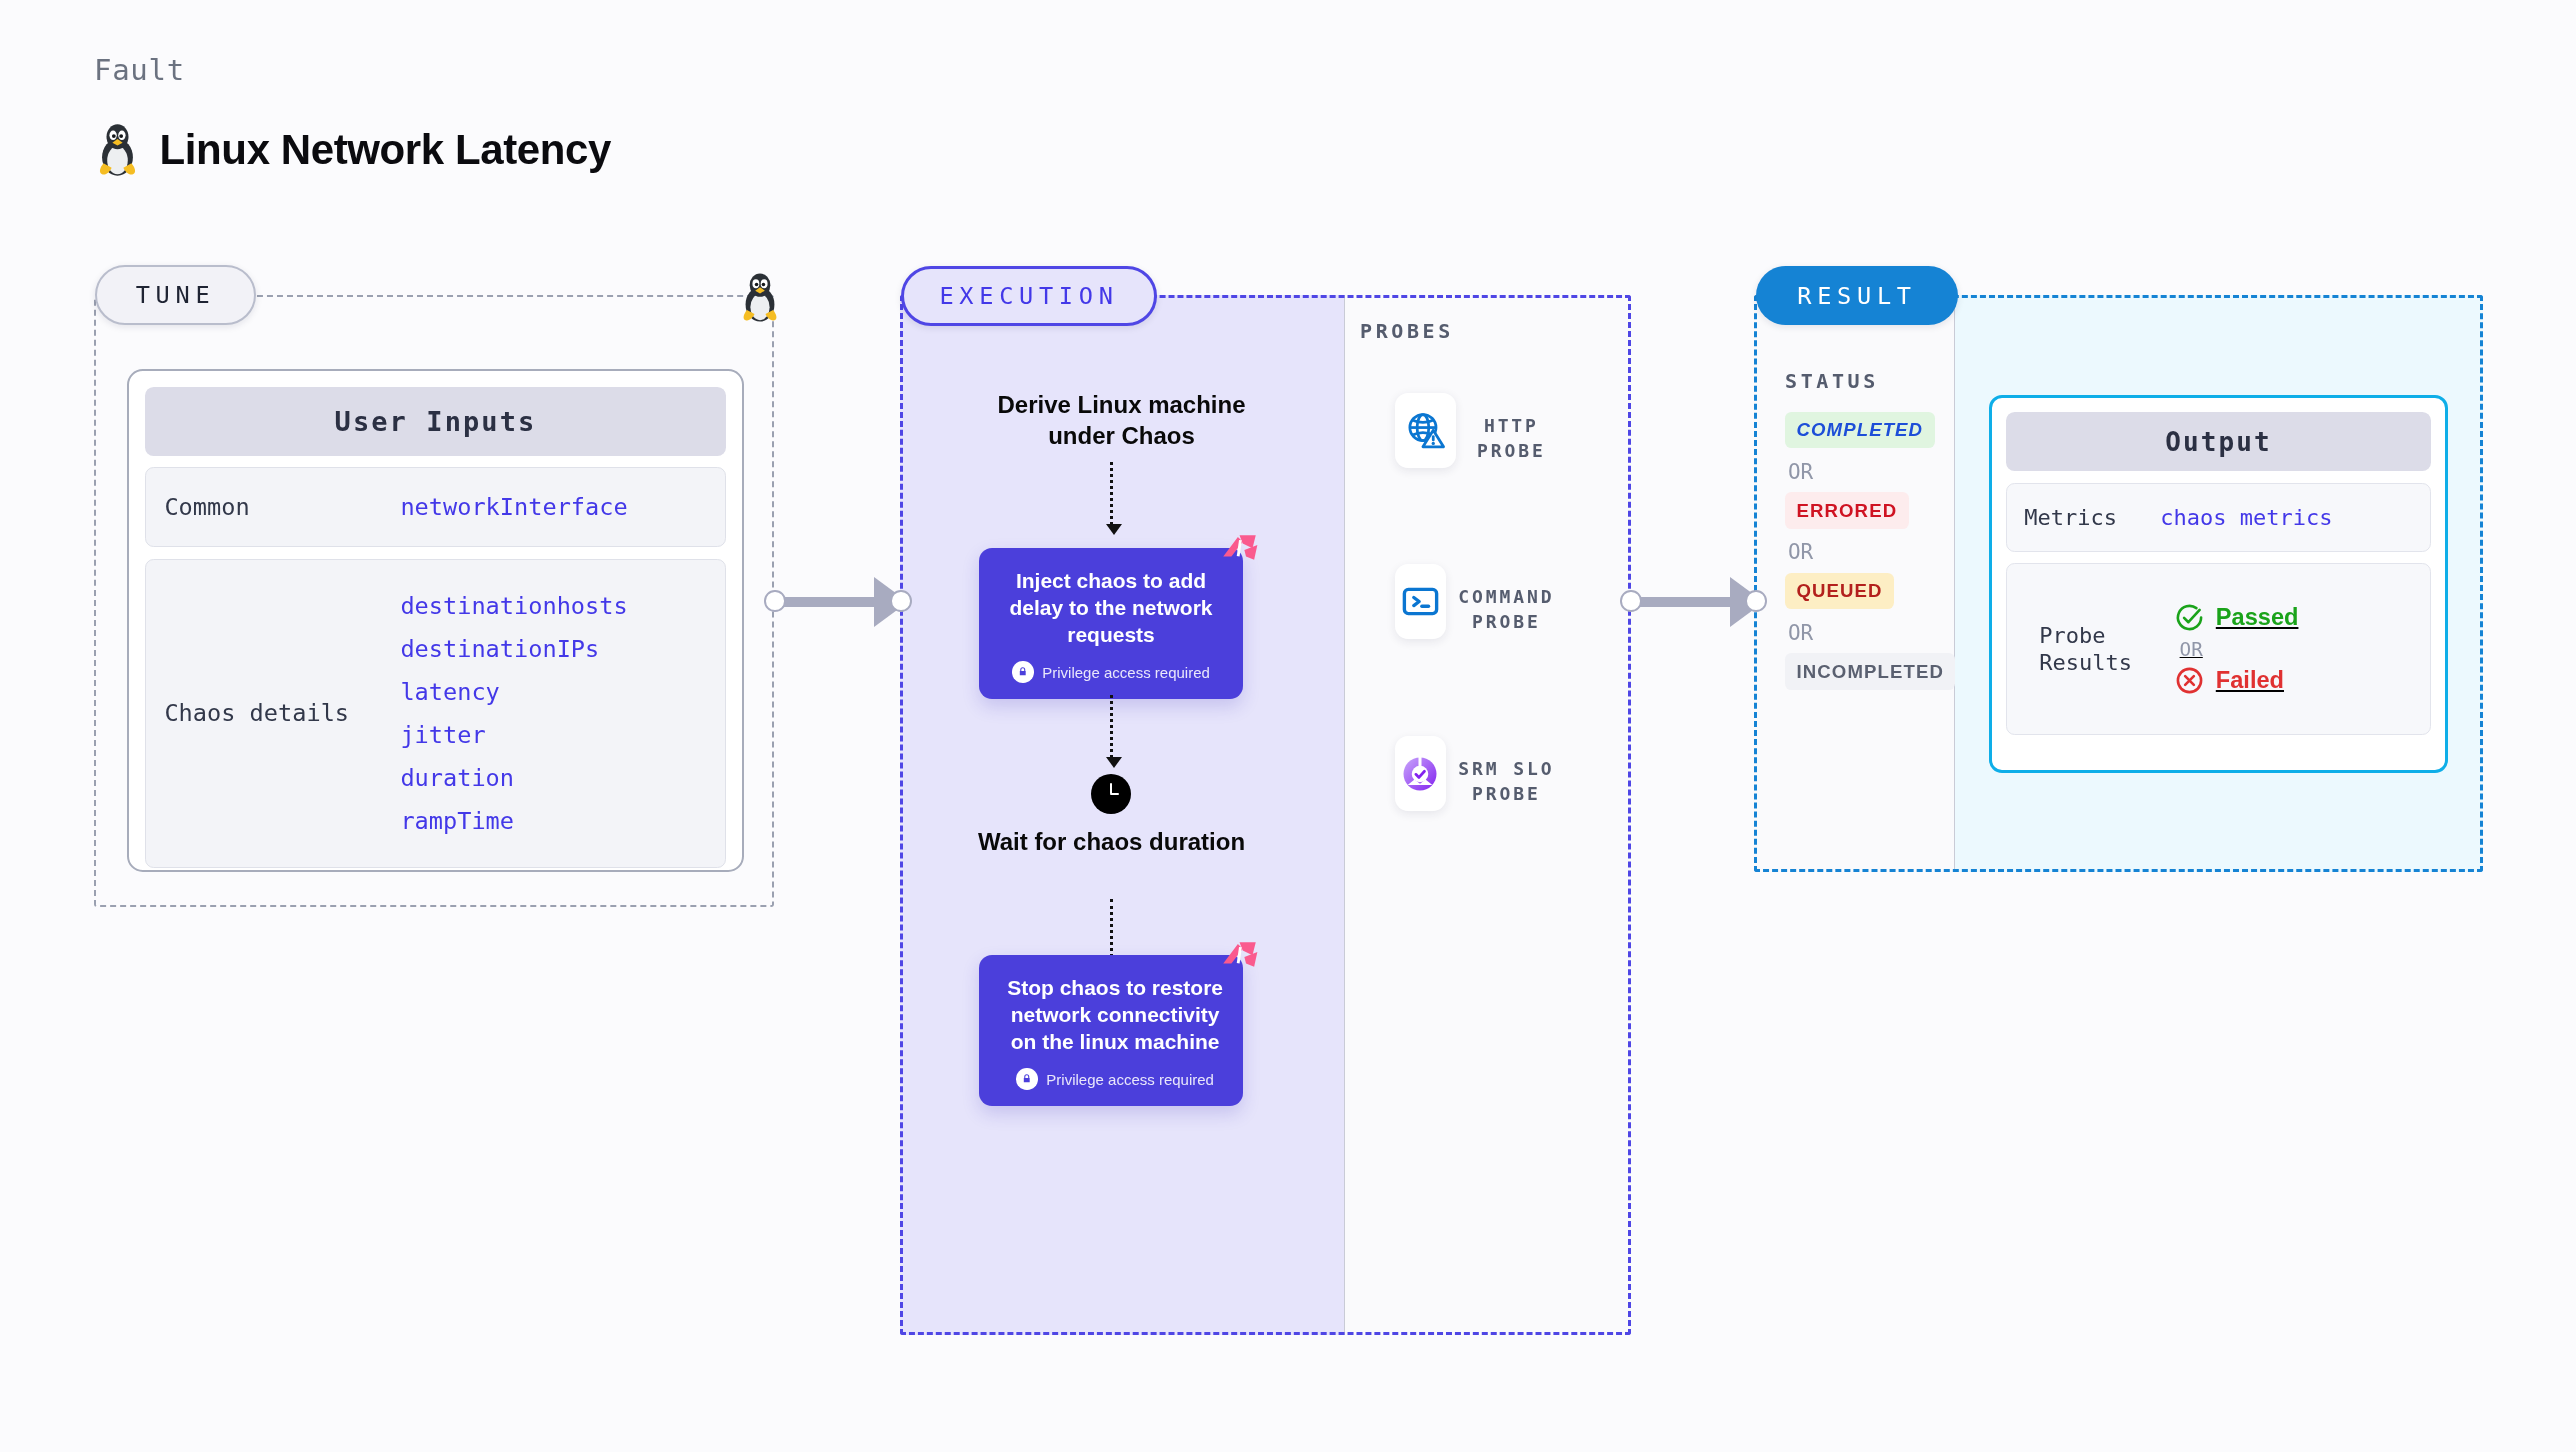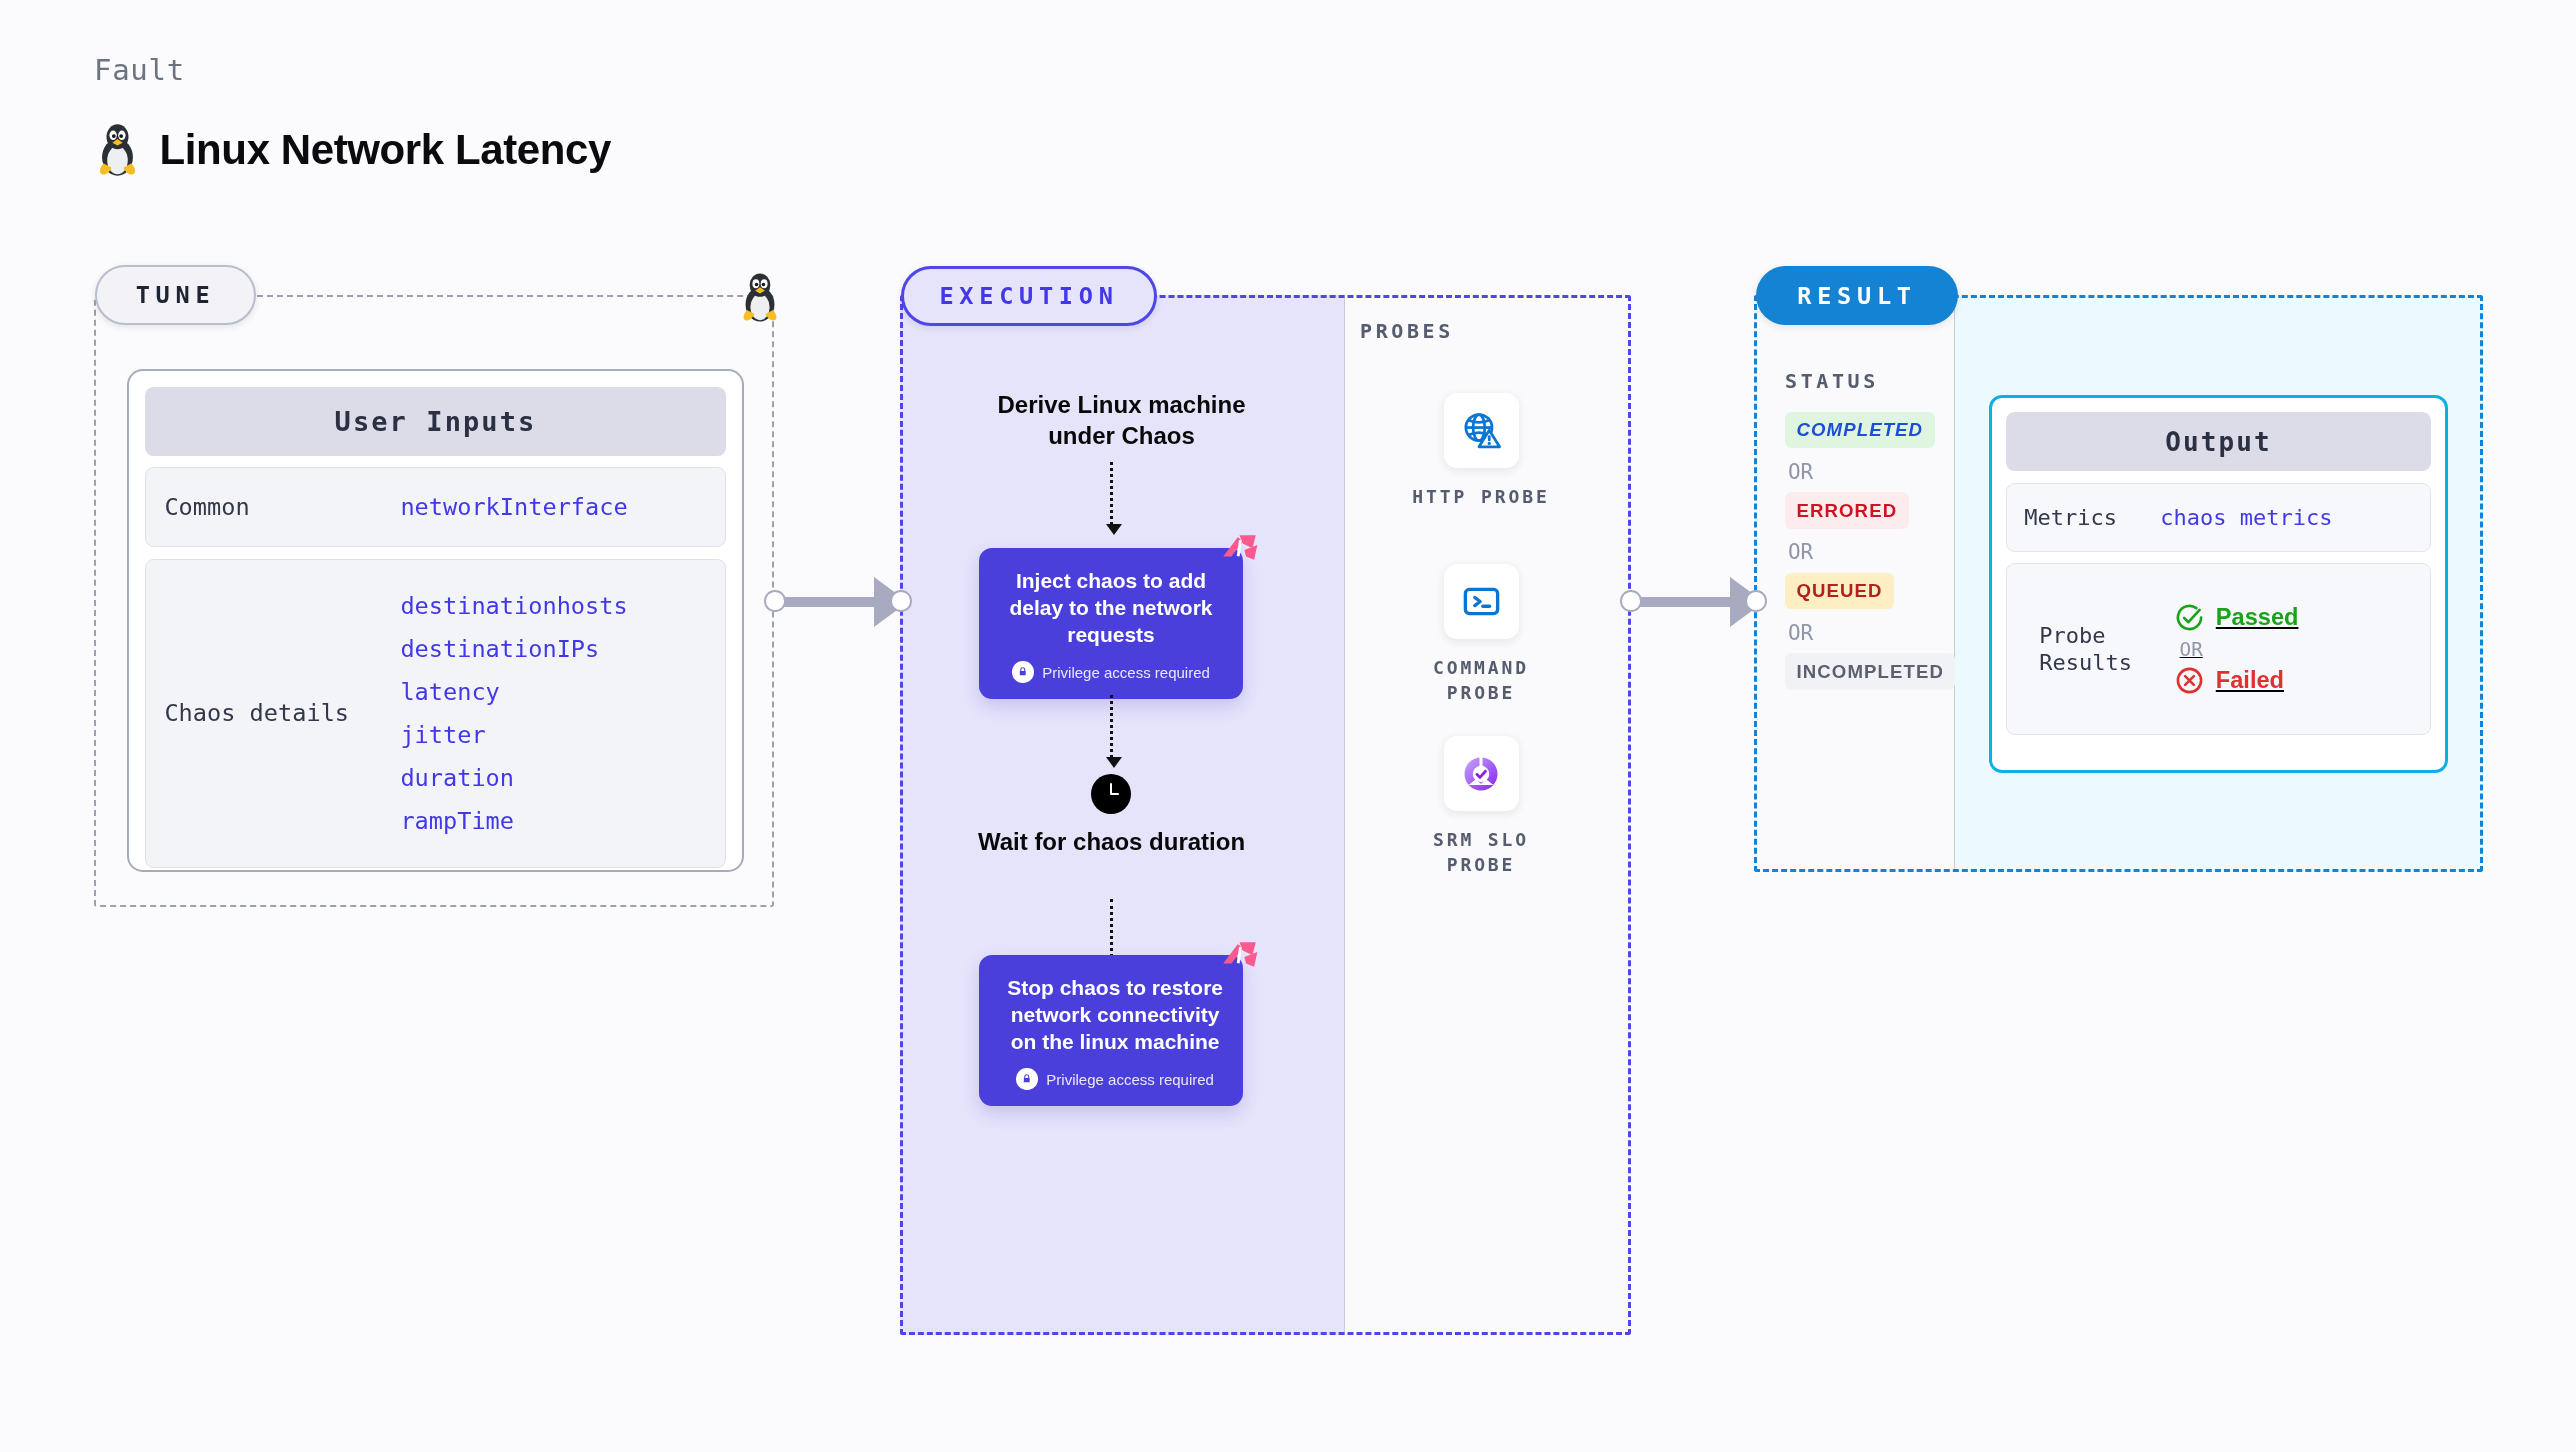--- a/index.html
+++ b/index.html
@@ -26,21 +26,21 @@
     letter-spacing: -0.4px;
   }
   .tux { width: 47px; height: 56px; display: block; }
 
   
   .pill {
     position: absolute; z-index: 6;
     display: flex; align-items: center; justify-content: center;
     border-radius: 716px;
     font-family: "DejaVu Sans Mono", monospace;
-    font-weight: 700; letter-spacing: 5px;
+    font-weight: 400; letter-spacing: 5px;
     box-shadow: 0 2.1px 7.2px rgba(20,20,60,.10);
   }
 
   
   .tune-dashed {
     position: absolute; left: 94px; top: 295px;
     width: 680px; height: 612px;
     border: 2.9px dashed #9aa0b0; border-radius: 2.9px;
     background: transparent;
   }
@@ -152,21 +152,21 @@
   }
   .clock-icon i {
     position: absolute; background: #fff; border-radius: 1.4px; display: block;
   }
   .clock-icon i.h { width: 2.9px; height: 10.7px; left: 18.6px; top: 9.3px; }
   .clock-icon i.m { width: 9.3px; height: 2.9px; left: 18.6px; top: 18.6px; }
 
   
   .probe-item {
     position: absolute; width: 172px;
-    display: flex; flex-direction: column; align-items: center;
+    display: flex; flex-direction: row; align-items: center;
   }
   .probe-tile {
     width: 75px; height: 75px; background: #fff; border-radius: 13px;
     box-shadow: 0 2.9px 10px rgba(30,35,70,.09);
     display: flex; align-items: center; justify-content: center;
   }
   .probe-label {
     margin-top: 15.8px; text-align: center;
     font-family: "DejaVu Sans Mono", monospace;
     font-size: 18px; font-weight: 700; color: #555c6e;

